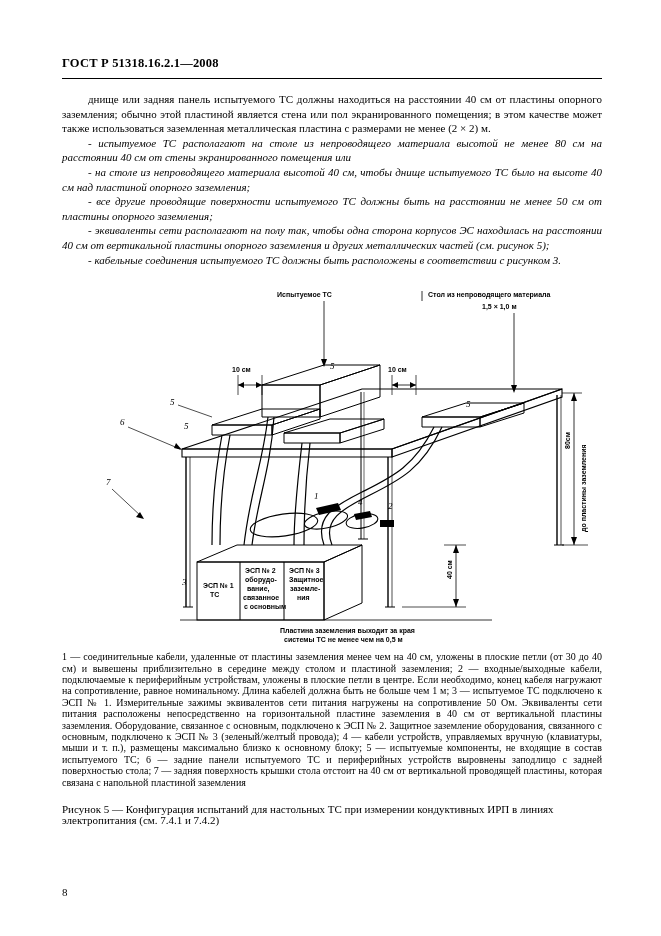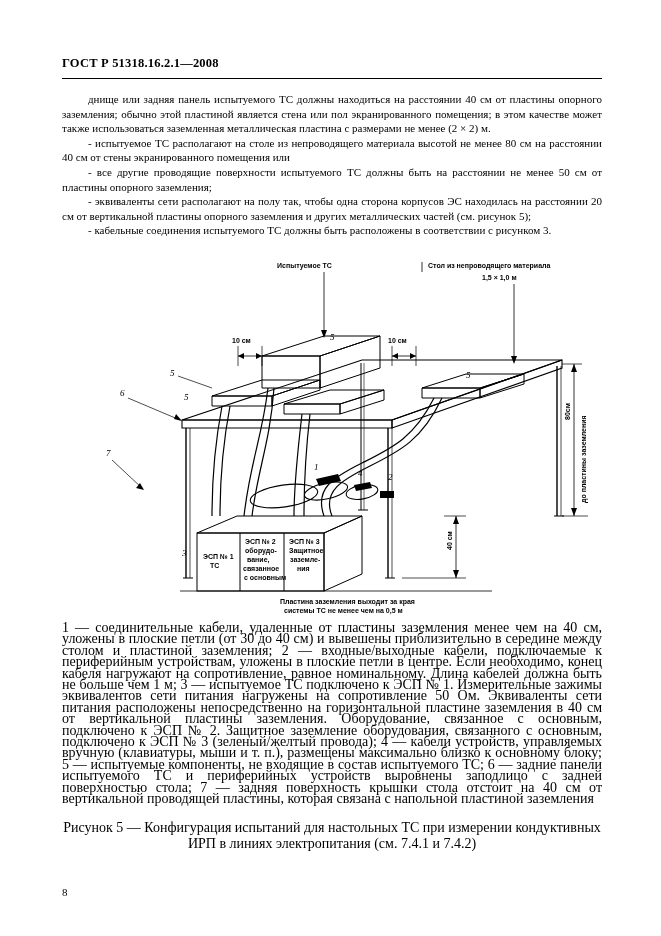--- a/index.html
+++ b/index.html
@@ -44,40 +44,40 @@
   p.body-text {
     font-size: 11px;
     line-height: 14.6px;
     text-align: justify;
     margin: 0 0 0 0;
     text-indent: 26px;
     hyphens: auto;
   }
   p.body-text.dash {
     text-indent: 26px;
+    font-style: italic;
   }
   .figure-wrap {
     position: relative;
     margin-top: 10px;
     width: 540px;
     height: 368px;
   }
   .figure-wrap svg {
     display: block;
   }
   .notes {
-    font-size: 14px;
+    font-size: 10px;
     line-height: 11.4px;
     text-align: justify;
     margin-top: 6px;
   }
   .caption {
-    font-size: 14px;
-    line-height: 16px;
-    text-align: center;
+    font-size: 11px;
+    line-height: 11px;
     margin-top: 16px;
   }
   .page-number {
     position: absolute;
     left: 62px;
     top: 886px;
     font-size: 11px;
   }
   .fig-label-b {
     font-family: "Liberation Sans", sans-serif;
@@ -97,22 +97,23 @@
 <body>
 
 <div class="page">
   <div class="content">
 
     <div class="doc-header">ГОСТ Р 51318.16.2.1—2008</div>
     <hr class="hr-top">
 
     <p class="body-text">днище или задняя панель испытуемого ТС должны находиться на расстоянии 40 см от пластины опорного заземления; обычно этой пластиной является стена или пол экранированного помещения; в этом качестве может также использоваться заземленная металлическая пластина с размерами не менее (2 × 2) м.</p>
     <p class="body-text dash">- испытуемое ТС располагают на столе из непроводящего материала высотой не менее 80 см на расстоянии 40 см от стены экранированного помещения или</p>
+    <p class="body-text dash">- на столе из непроводящего материала высотой 40 см, чтобы днище испытуемого ТС было на высоте 40 см над пластиной опорного заземления;</p>
     <p class="body-text dash">- все другие проводящие поверхности испытуемого ТС должны быть на расстоянии не менее 50 см от пластины опорного заземления;</p>
-    <p class="body-text dash">- эквиваленты сети располагают на полу так, чтобы одна сторона корпусов ЭС находилась на расстоянии 20 см от вертикальной пластины опорного заземления и других металлических частей (см. рисунок 5);</p>
+    <p class="body-text dash">- эквиваленты сети располагают на полу так, чтобы одна сторона корпусов ЭС находилась на расстоянии 40 см от вертикальной пластины опорного заземления и других металлических частей (см. рисунок 5);</p>
     <p class="body-text dash">- кабельные соединения испытуемого ТС должны быть расположены в соответствии с рисунком 3.</p>
 
     <div class="figure-wrap">
       <svg width="540" height="368" viewBox="0 0 540 368" xmlns="http://www.w3.org/2000/svg">
 
         <polygon class="ln" points="120,172 300,112 500,112 330,172" fill="#ffffff" stroke="#000" stroke-width="1.1"></polygon>
 
         <polygon class="ln" points="120,172 330,172 330,180 120,180" fill="#ffffff" stroke="#000" stroke-width="1.1"></polygon>
 
         <polygon class="ln" points="330,172 500,112 500,120 330,180" fill="#ffffff" stroke="#000" stroke-width="1.1"></polygon>

